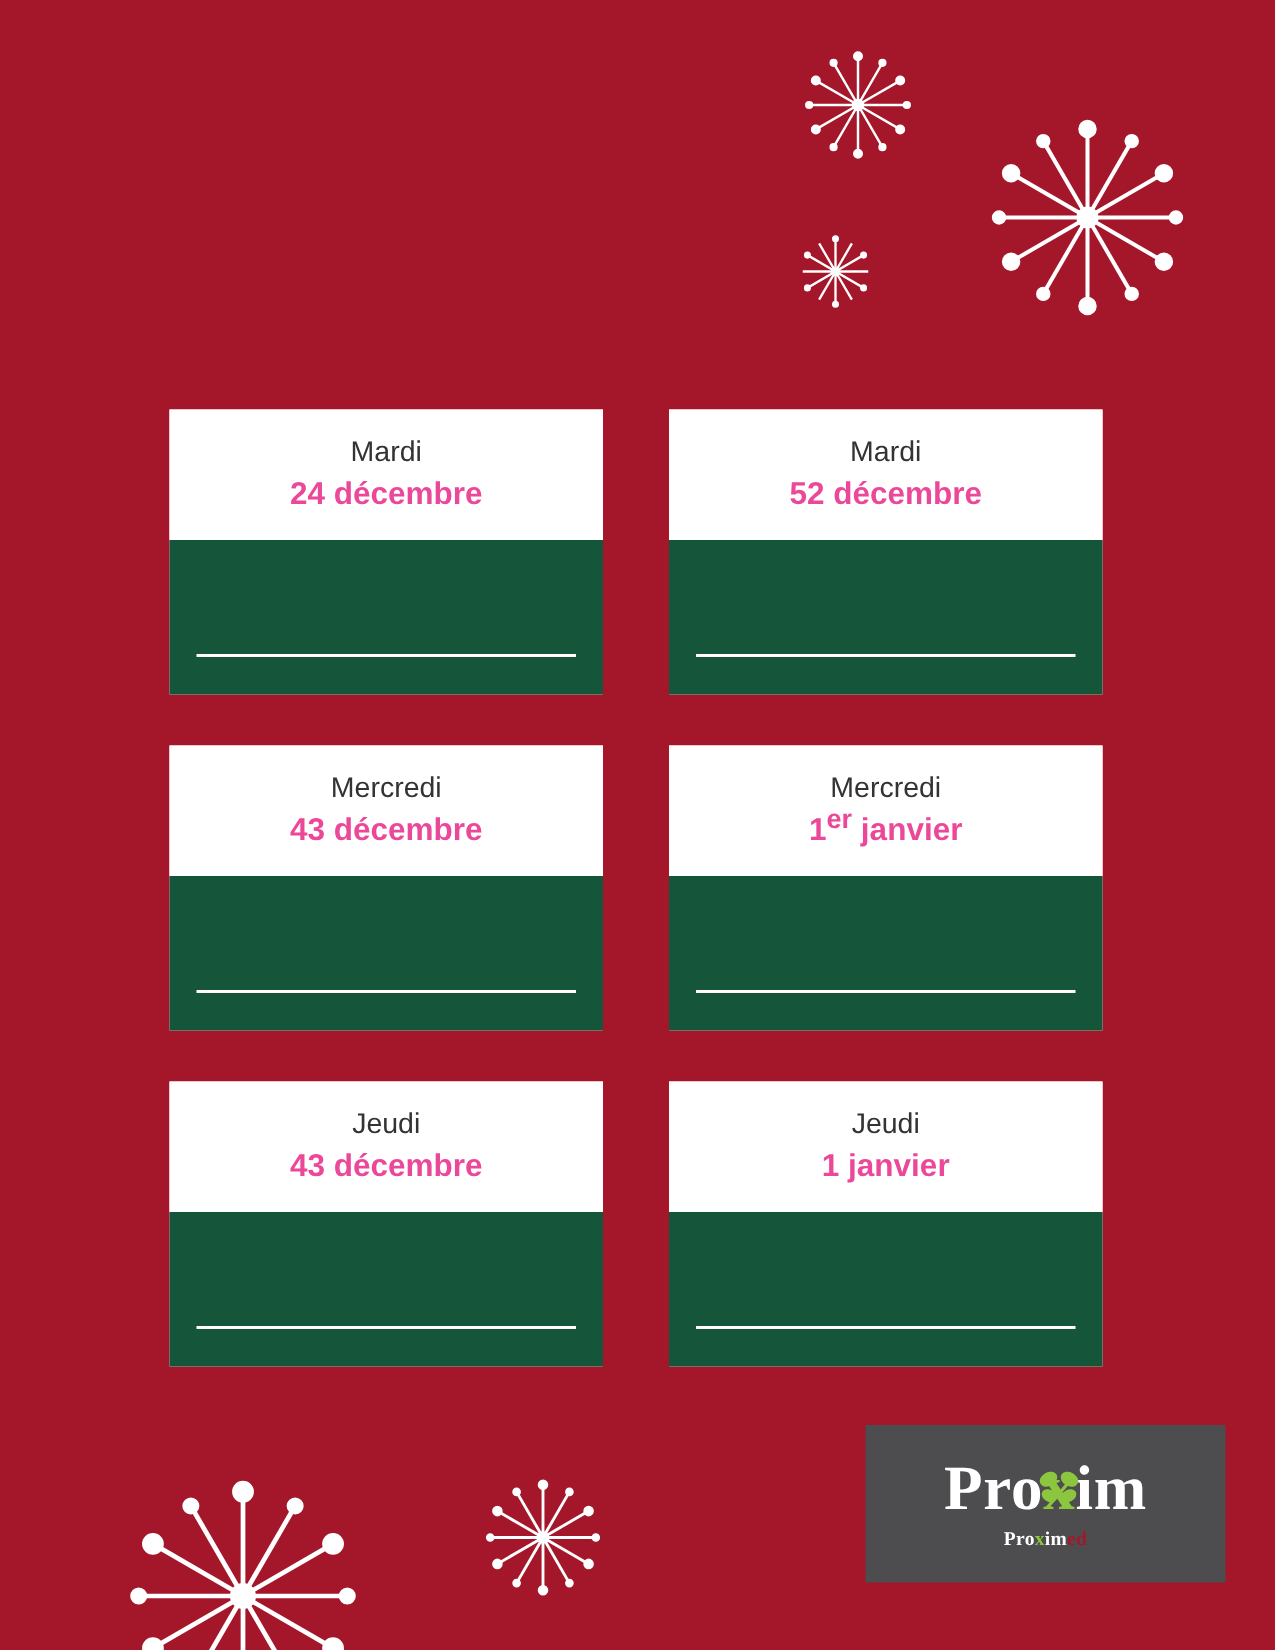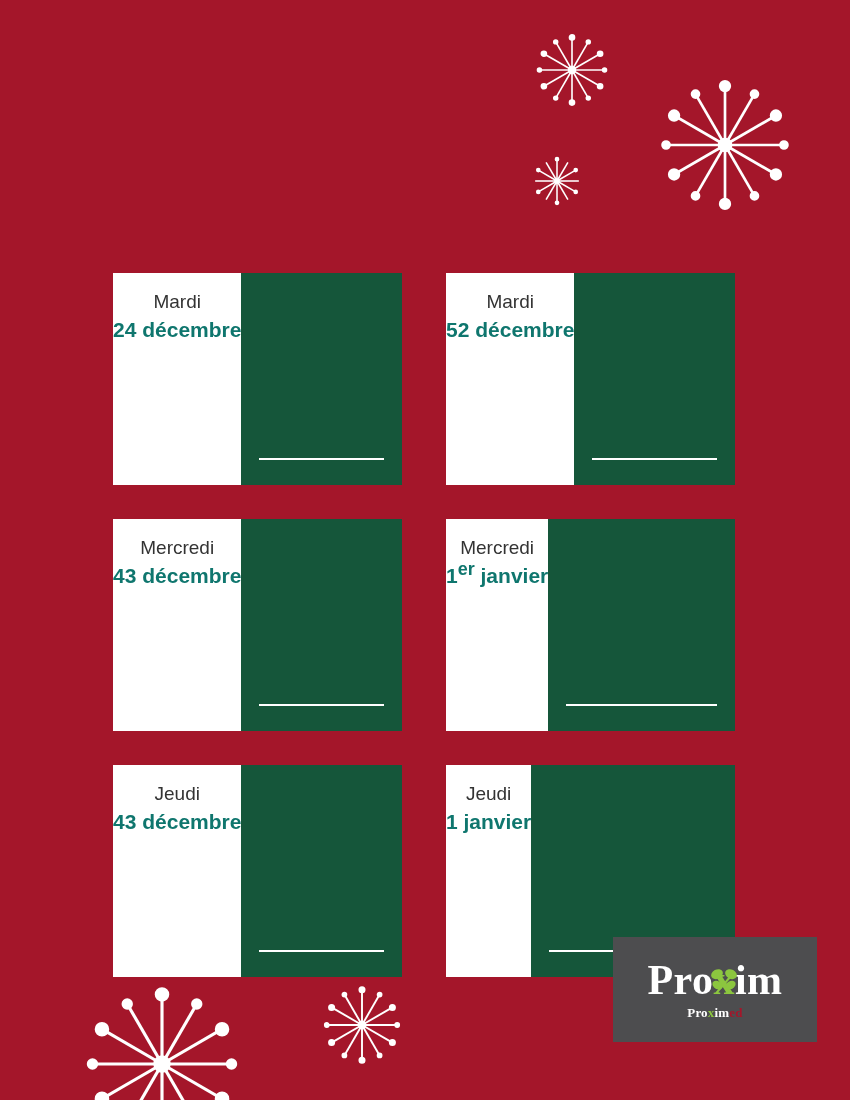--- a/index.html
+++ b/index.html
@@ -61,41 +61,41 @@
     width: 624px;
     display: grid;
     grid-template-columns: 289px 289px;
     grid-column-gap: 44px;
     grid-row-gap: 34px;
     z-index: 4;
   }
   .card {
     background: #ffffff;
     width: 289px;
-    height: 212px;
+    height: 190px;
     display: flex;
-    flex-direction: row;
+    flex-direction: column;
     box-sizing: border-box;
   }
   .card-top {
     height: 87px;
     display: flex;
     flex-direction: column;
     align-items: center;
     justify-content: center;
     background: #ffffff;
   }
   .card-day {
     color: #333333;
     font-size: 19px;
     line-height: 1.2;
     font-weight: normal;
   }
   .card-date {
-    color: #0f766e;
+    color: #ec4899;
     font-size: 21px;
     font-weight: bold;
     margin-top: 3px;
     line-height: 1.2;
   }
   .card-date sup {
     font-size: 18px;
     vertical-align: super;
     line-height: 0;
   }
@@ -110,22 +110,22 @@
     right: 18px;
     bottom: 25px;
     height: 2px;
     background: #ffffff;
   }
 
   
   .logo-box {
     position: absolute;
     right: 33px;
-    bottom: 58px;
-    width: 204px;
+    bottom: 45px;
+    width: 240px;
     height: 105px;
     background: #4d4d4f;
     z-index: 6;
     display: flex;
     flex-direction: column;
     align-items: center;
     justify-content: center;
   }
   .logo-main {
     font-family: "Liberation Serif", serif;

